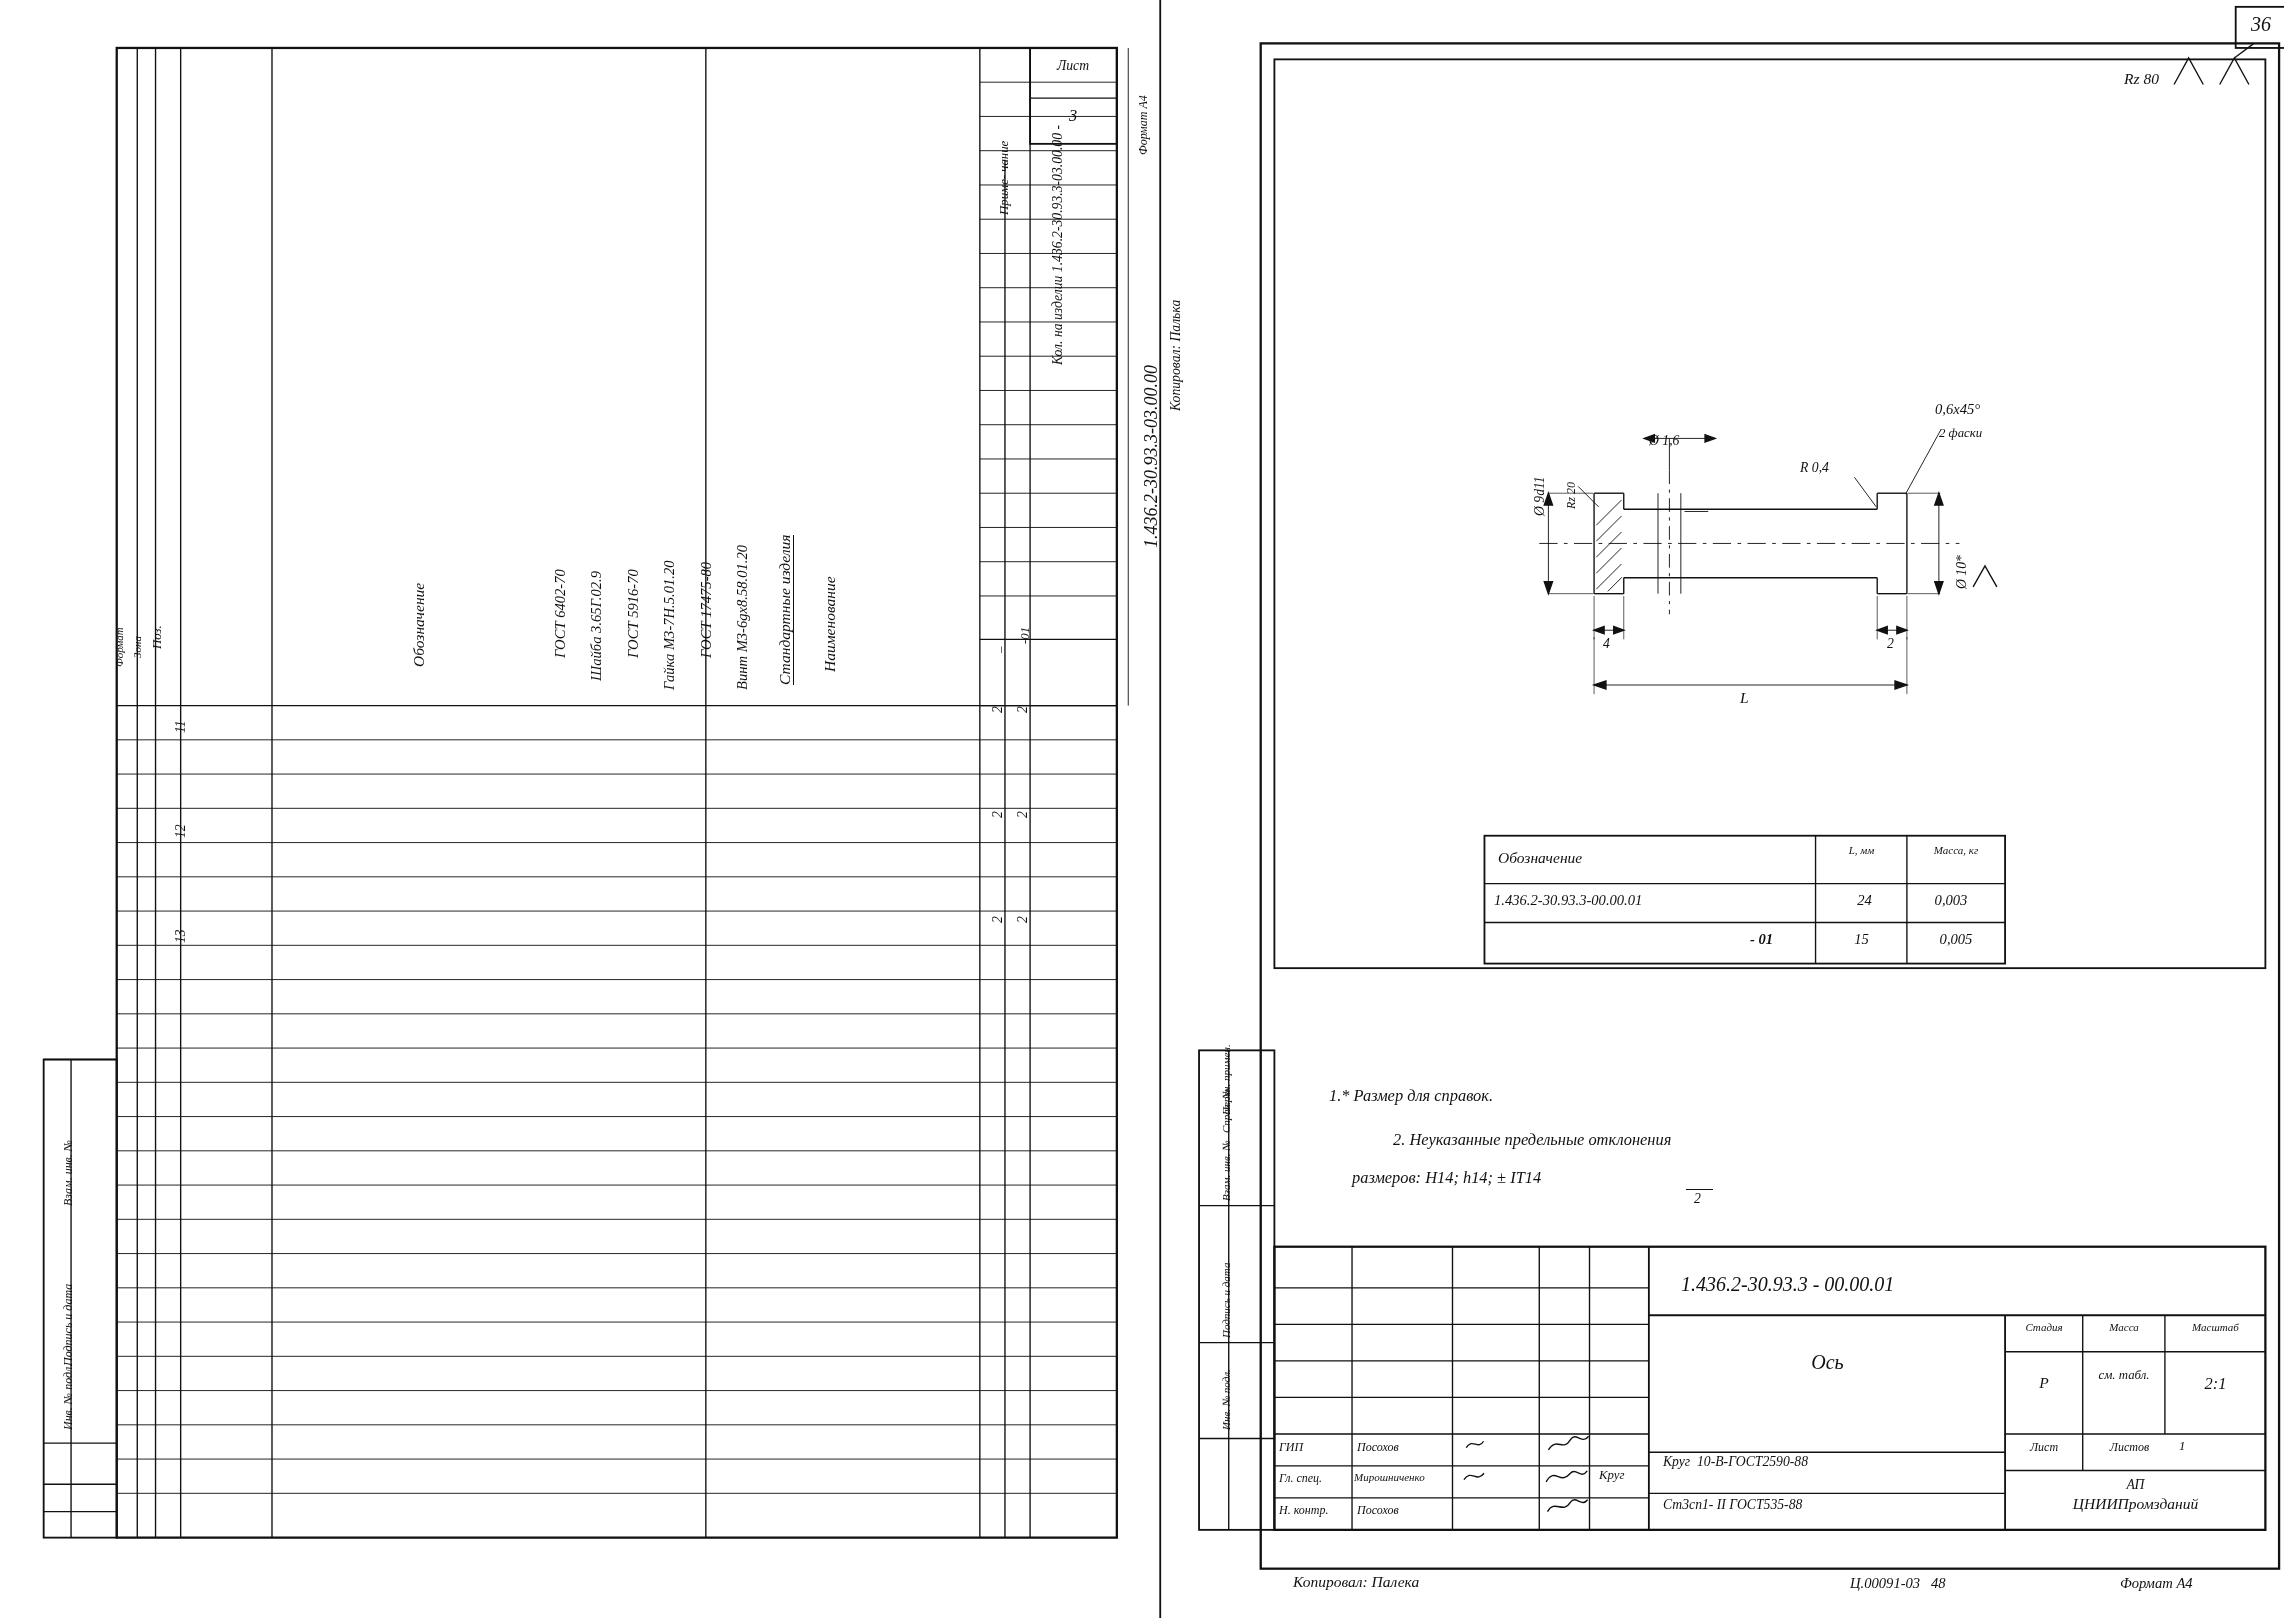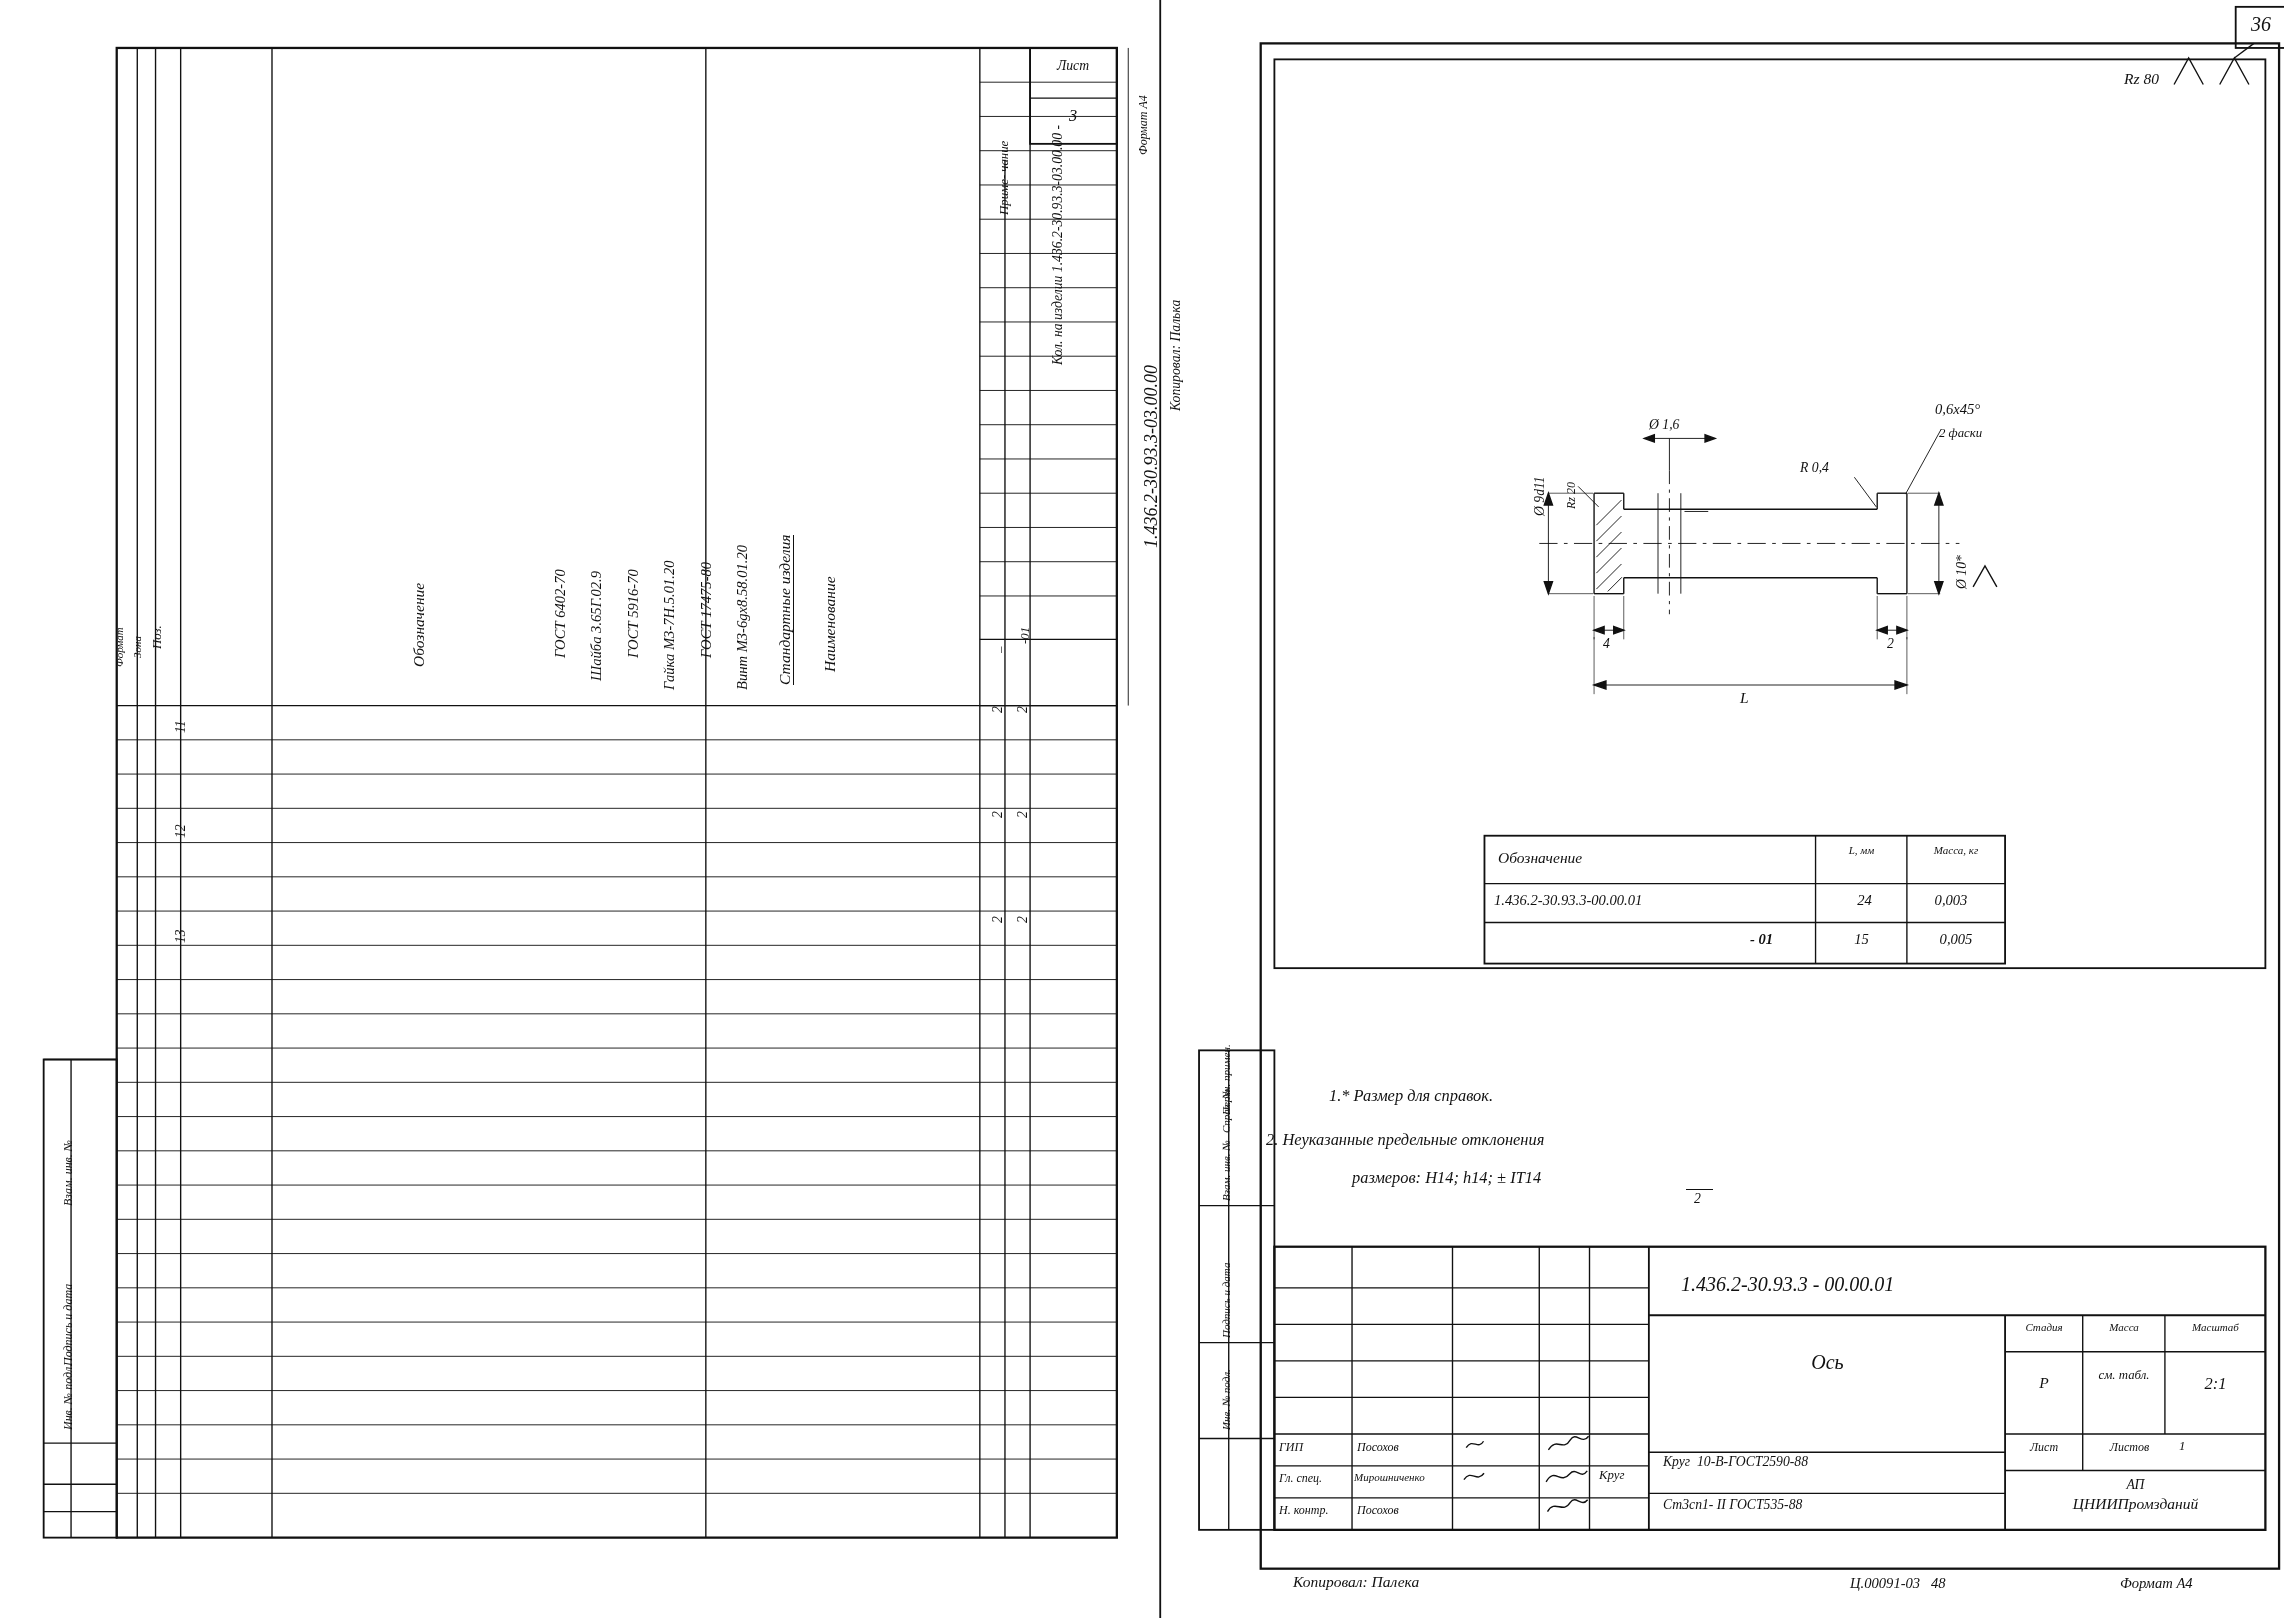--- a/index.html
+++ b/index.html
@@ -284,21 +284,21 @@
   <div class="txt s40 rot" style="left:1142px;top:548px;">1.436.2-30.93.3-03.00.00</div>
   <div class="txt s30 rot" style="left:1169px;top:411px;">Копировал: Палька</div>
   <div class="txt s26 rot" style="left:1137px;top:155px;">Формат А4</div>
 
   <div class="txt s44 ctr" style="left:2236px;top:13.7px;width:50px;">36</div>
 
   <div class="txt s34" style="left:2124px;top:71px;">Rz 80</div>
 
   <div class="txt s30 rot" style="left:1533px;top:516px;">Ø 9d11</div>
   <div class="txt s26 rot" style="left:1565px;top:509px;">Rz 20</div>
-  <div class="txt s30" style="left:1649px;top:418px;">Ø 1,6</div>
+  <div class="txt s30" style="left:1649px;top:434px;">Ø 1,6</div>
   <div class="txt s30" style="left:1800px;top:461px;">R 0,4</div>
   <div class="txt s32" style="left:1935px;top:402px;">0,6x45°</div>
   <div class="txt s28" style="left:1939px;top:427px;">2 фаски</div>
   <div class="txt s30 rot" style="left:1955px;top:589px;">Ø 10*</div>
   <div class="txt s30" style="left:1603px;top:637px;">4</div>
   <div class="txt s30" style="left:1887px;top:637px;">2</div>
   <div class="txt s34" style="left:1740px;top:690px;">L</div>
 
   <div class="txt s34" style="left:1498px;top:850px;">Обозначение</div>
   <div class="txt s24 ctr" style="left:1818px;top:845px;width:87px;">L, мм</div>
@@ -306,21 +306,21 @@
 
   <div class="txt s32" style="left:1494px;top:893px;">1.436.2-30.93.3-00.00.01</div>
   <div class="txt s32 ctr" style="left:1818px;top:893px;width:93px;">24</div>
   <div class="txt s32 ctr" style="left:1909px;top:893px;width:84px;">0,003</div>
 
   <div class="txt s32" style="left:1750px;top:932px;font-weight:bold;">- 01</div>
   <div class="txt s32 ctr" style="left:1818px;top:932px;width:87px;">15</div>
   <div class="txt s32 ctr" style="left:1909px;top:932px;width:94px;">0,005</div>
 
   <div class="txt s36" style="left:1329px;top:1087px;">1.* Размер для справок.</div>
-  <div class="txt s36" style="left:1266px;top:1131px;">2. Неуказанные предельные отклонения</div>
+  <div class="txt s36" style="left:1393px;top:1131px;">2. Неуказанные предельные отклонения</div>
   <div class="txt s36" style="left:1352px;top:1169px;">размеров: Н14; h14; ± IT14</div>
   <div class="txt s30" style="left:1694px;top:1192px;">2</div>
   <div class="ln h" style="left:1686px;top:1189px;width:27px;height:1.4px;"></div>
 
   <div class="txt s44" style="left:1681px;top:1274px;">1.436.2-30.93.3 - 00.00.01</div>
   <div class="txt s44 ctr" style="left:1654px;top:1352px;width:347px;">Ось</div>
 
   <div class="txt s24 ctr" style="left:2006px;top:1322px;width:76px;">Стадия</div>
   <div class="txt s24 ctr" style="left:2084px;top:1322px;width:80px;">Масса</div>
   <div class="txt s24 ctr" style="left:2166px;top:1322px;width:99px;">Масштаб</div>

